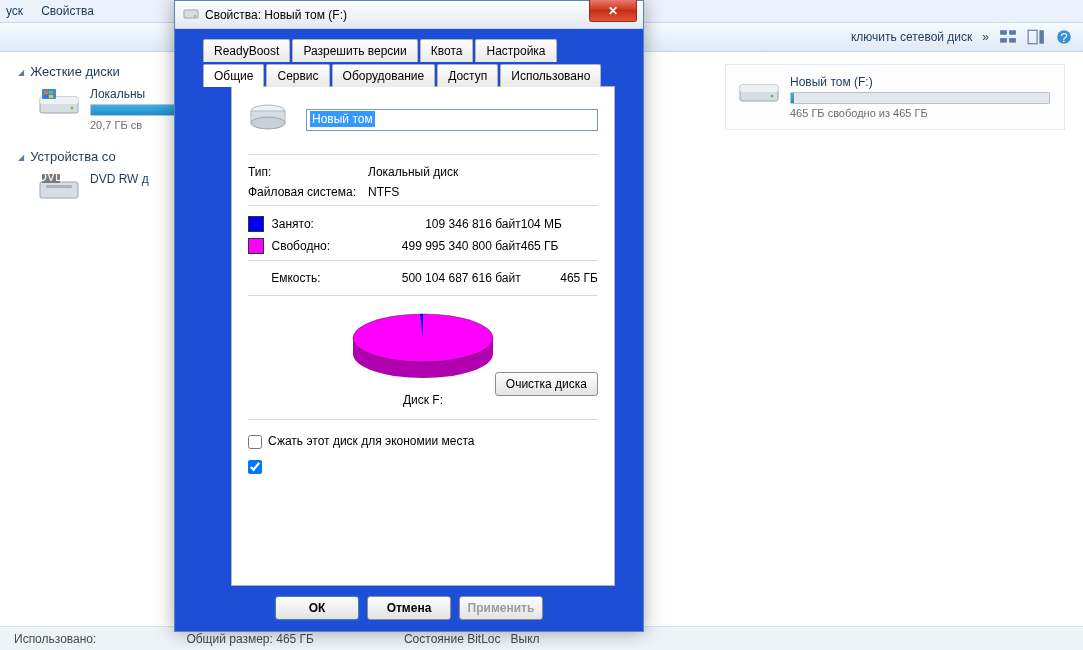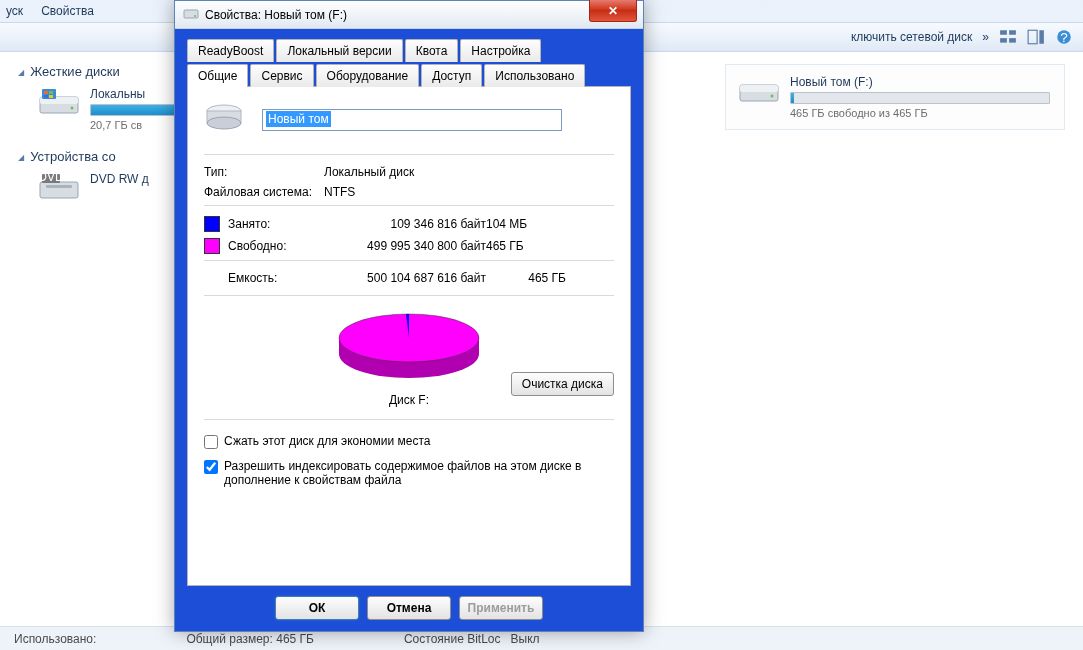--- a/index.html
+++ b/index.html
@@ -24,27 +24,27 @@
 .drive-free { color: #6d6d6d; font-size: 11px; }
 .right-panel { position: absolute; top: 12px; right: 18px; width: 340px; }
 .drive-card { border: 1px solid #e1e9f3; padding: 10px 12px; display: flex; gap: 10px; align-items: flex-start; background: #fdfdfe; }
 .status-line { position: absolute; bottom: 0; left: 0; right: 0; height: 24px; border-top: 1px solid #d9e1ec; background: #eef3fa; display: flex; align-items: center; padding: 0 14px; gap: 90px; color: #4a4a4a; font-size: 11px; }
 
 
 .dialog { position: absolute; top: 0; left: 174px; width: 470px; height: 632px; background: #1d4ed8; border: 1px solid #5a84b8; box-shadow: 0 0 18px rgba(0,0,0,0.35); }
 .dialog .titlebar { height: 28px; background: linear-gradient(to bottom,#fefefe,#e3e9f2); display: flex; align-items: center; padding-left: 8px; position: relative; border-bottom: 1px solid #c4d3e6; }
 .dialog .titlebar .ttl { font-size: 12px; color: #000; flex: 1; display: flex; align-items: center; gap: 6px; }
 .dialog .close-btn { position: absolute; right: 6px; top: -1px; width: 48px; height: 22px; background: linear-gradient(to bottom,#e67a6f,#d1381e 45%,#c22c13 46%,#e2543b); border: 1px solid #a02818; border-top: none; border-radius: 0 0 3px 3px; color: #fff; display: flex; align-items: center; justify-content: center; font-weight: bold; cursor: pointer; }
-.dialog .body { padding: 10px 12px; }
+.dialog .body { padding: 10px 28px; }
 .tabs { position: relative; }
 .tab-row { display: flex; gap: 2px; }
 .tab { border: 1px solid #b4b4b4; border-bottom: none; background: linear-gradient(to bottom,#fdfdfd,#eaeaea); padding: 4px 10px; font-size: 12px; cursor: pointer; border-radius: 2px 2px 0 0; color: #000; }
 .tab-row.row2 { margin-top: 2px; }
 .tab.active { background: #fff; position: relative; z-index: 2; }
-.tab-panel { border: 1px solid #b4b4b4; background: #fff; padding: 14px 16px 14px 16px; margin-top: -1px; min-height: 500px; }
+.tab-panel { border: 1px solid #b4b4b4; background: #fff; padding: 14px 16px 14px 16px; margin-top: -1px; min-height: 500px; margin-left: 28px; }
 .icon-row { display: flex; align-items: center; gap: 18px; margin-bottom: 16px; }
 .vol-input { border: 1px solid #7a9abf; height: 22px; padding: 1px 3px; width: 300px; }
 .vol-input .sel { background: #3399ff; color: #fff; display: inline-block; padding: 1px 2px; }
 .info-grid { border-top: 1px solid #d9d9d9; padding-top: 10px; }
 .info-grid .r { display: flex; margin-bottom: 6px; }
 .info-grid .lbl { width: 120px; }
 .info-grid .val { flex: 1; }
 .usage { border-top: 1px solid #d9d9d9; padding-top: 10px; margin-top: 6px; }
 .usage .r { display: flex; align-items: center; margin-bottom: 6px; }
 .usage .sw { width: 16px; height: 16px; border: 1px solid #333; margin-right: 8px; }
@@ -175,21 +175,21 @@
     </div>
     <div class="close-btn">
       <span>✕</span>
     </div>
   </div>
 
   <div class="body">
     <div class="tabs">
       <div class="tab-row">
         <div class="tab">ReadyBoost</div>
-        <div class="tab">Локальный версии</div>
+        <div class="tab">Разрешить версии</div>
         <div class="tab">Квота</div>
         <div class="tab">Настройка</div>
       </div>
       <div class="tab-row row2">
         <div class="tab active">Общие</div>
         <div class="tab">Сервис</div>
         <div class="tab">Оборудование</div>
         <div class="tab">Доступ</div>
         <div class="tab">Использовано</div>
       </div>
@@ -250,21 +250,20 @@
           <div class="disk-lbl">Диск F:</div>
         </div>
 
         <div class="checks">
           <div class="check">
             <input type="checkbox" style="">
             <label>Сжать этот диск для экономии места</label>
           </div>
           <div class="check">
             <input type="checkbox" checked="" style="">
-            <label style="max-width:360px">Разрешить индексировать содержимое файлов на этом диске в дополнение к свойствам файла</label>
           </div>
         </div>
       </div>
     </div>
 
     <div class="dlg-buttons">
       <button class="default">ОК</button>
       <button>Отмена</button>
       <button disabled="">Применить</button>
     </div>

